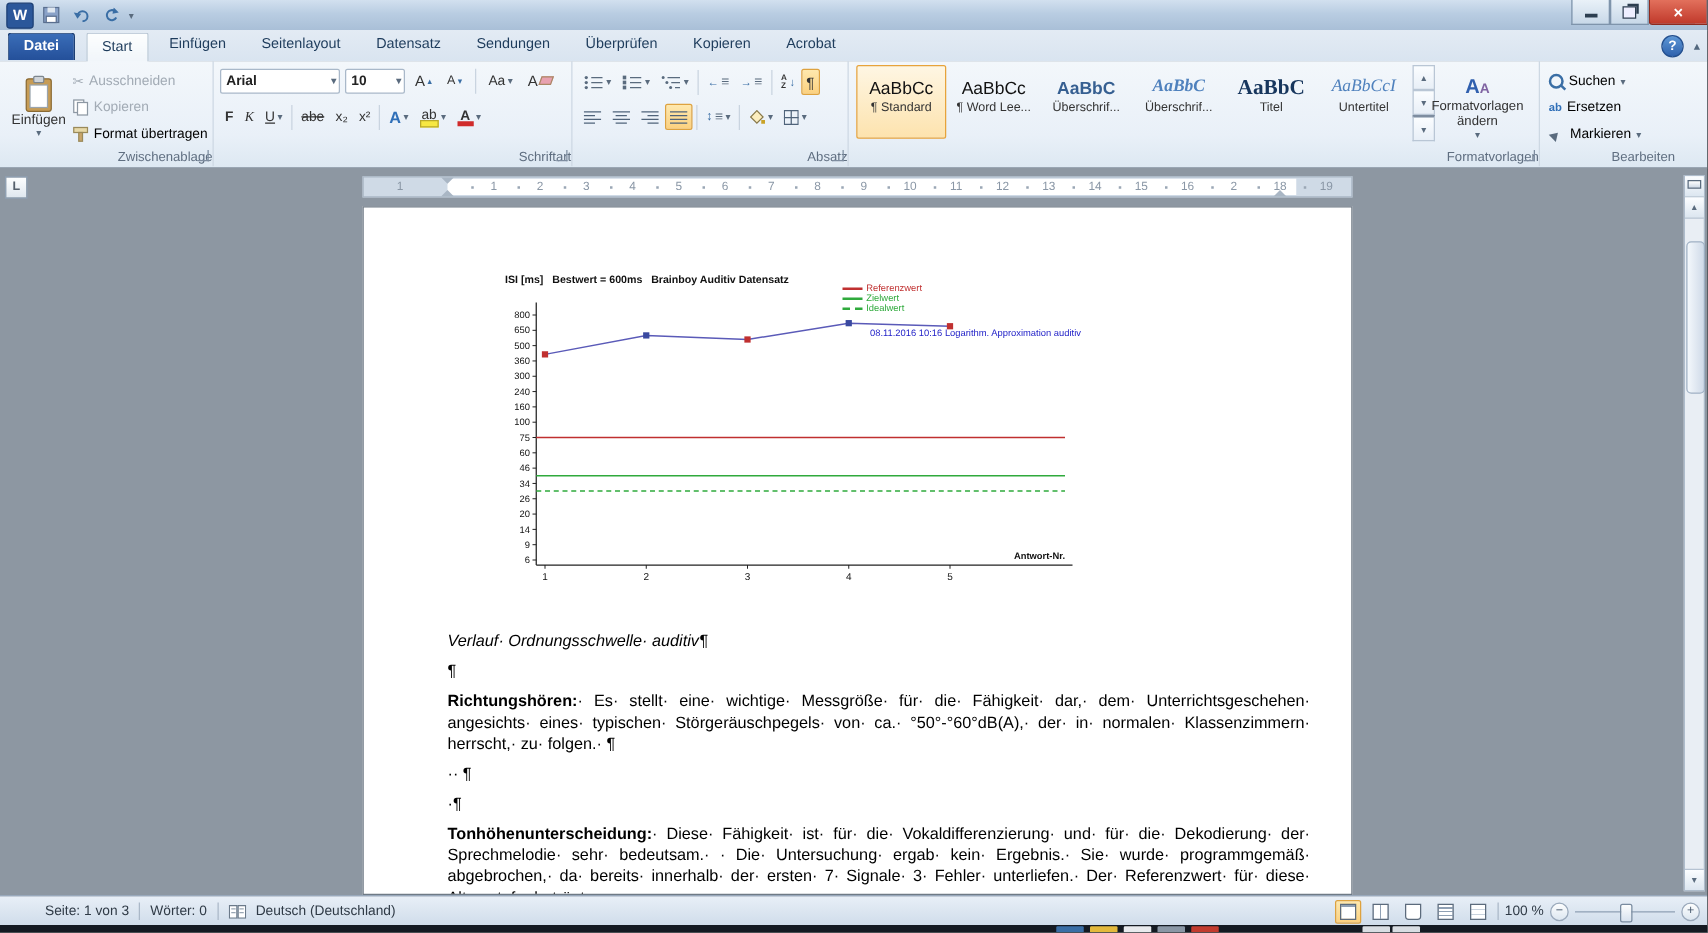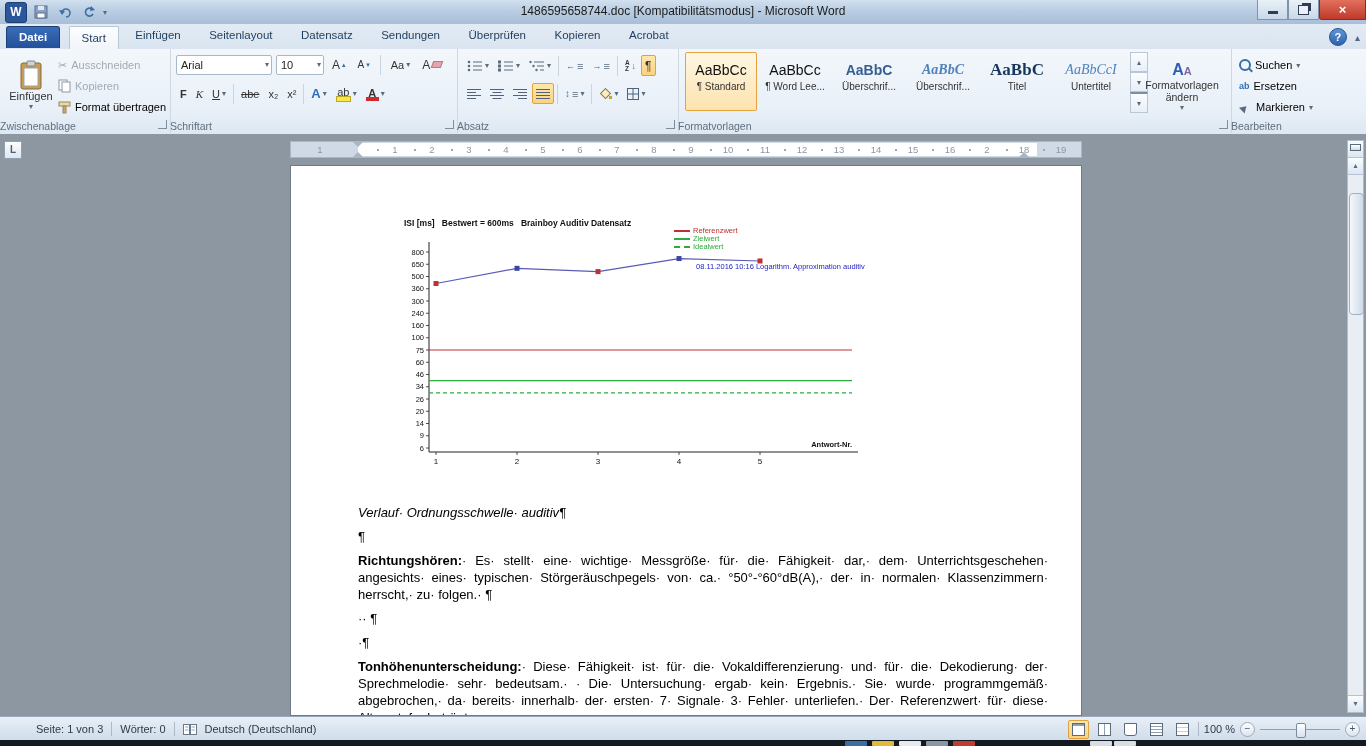--- a/index.html
+++ b/index.html
@@ -20,28 +20,28 @@
   #tabrow{position:absolute;left:0;top:24px;width:1366px;height:25px;background:linear-gradient(#e3ebf4,#d9e4f0);}
   .tab{display:inline-block;height:19px;line-height:19px;padding:2px 12px 0 12px;font-size:11.5px;color:#1e3c5c;vertical-align:top;}
   .tab.file{background:linear-gradient(#3a6db8,#24509a);color:#fff;font-weight:bold;border-radius:3px 3px 0 0;margin:2px 4px 0 6px;height:21px;padding-top:0;line-height:21px;border:1px solid #1d3f74;border-bottom:none;}
   .tab.active{background:linear-gradient(#fdfefe,#f0f5fa);border:1px solid #b9c6d3;border-bottom:none;border-radius:2px 2px 0 0;margin-top:2px;height:21px;}
   #tab-right{position:absolute;right:6px;top:4px;display:flex;gap:8px;align-items:center;}
   #help-circle{width:16px;height:16px;border-radius:50%;background:linear-gradient(#5d97d6,#2f62ad);color:#fff;font-size:11px;font-weight:bold;text-align:center;line-height:16px;border:1px solid #24508f;}
   #collapse-ribbon{color:#52677e;font-size:10px;}
   
   #ribbon{position:absolute;left:0;top:49px;width:1366px;height:85px;background:linear-gradient(#f3f7fb,#e9f0f8 70%,#dde8f2);border-bottom:1px solid #97a9bd;}
   .rgroup{position:absolute;top:0;height:84px;border-right:1px solid #cdd8e3;}
-  .glabel{position:absolute;bottom:1px;left:0;right:0;text-align:left;font-size:10.5px;color:#5f6e80;}
+  .glabel{position:absolute;bottom:1px;left:0;right:0;text-align:right;font-size:10.5px;color:#5f6e80;padding-left:39px;}
   .launcher{position:absolute;right:3px;bottom:4px;width:8px;height:8px;border-right:1px solid #7e8da0;border-bottom:1px solid #7e8da0;}
   .rbtn{display:inline-flex;align-items:center;gap:2px;height:19px;padding:0 3px;font-size:11px;color:#333;border:1px solid transparent;border-radius:2px;}
   .rbtn.on{background:linear-gradient(#fee8ae,#fcd17f);border-color:#dea23f;}
   .caret{font-size:8px;color:#5a6b7e;}
   .vsep{display:inline-block;width:1px;height:20px;background:#c9d4e0;margin:0 2px;vertical-align:middle;}
   .disabled{color:#a2abb5;}
-  .combo{display:inline-flex;align-items:center;justify-content:space-between;height:18px;border:1px solid #a9b8c9;background:#fff;font-size:11px;padding:0 2px 0 4px;border-radius:2px;color:#222;}
+  .combo{display:inline-flex;align-items:center;justify-content:space-between;height:18px;border:1px solid #a9b8c9;background:#fff;font-size:11px;padding:0 2px 0 4px;border-radius:2px;color:#222;font-weight:bold;}
   .frow{display:flex;align-items:center;padding-left:6px;}
   
   #grp-clipboard{left:0;width:170px;}
   #paste-btn{position:absolute;left:5px;top:3px;width:50px;height:64px;display:flex;flex-direction:column;align-items:center;justify-content:center;border:1px solid transparent;border-radius:2px;font-size:11px;color:#333;}
   .cliprow{position:absolute;left:58px;display:flex;align-items:center;gap:4px;font-size:11px;height:18px;}
   
   #grp-font{left:170px;width:287px;}
   .letterbtn{font-size:12px;}
   .bar-under{display:block;width:13px;height:4px;margin-top:-2px;}
   
@@ -132,21 +132,20 @@
           </svg>
       </span>
       <span class="qat-btn">
         <svg width="14" height="12">
             <path d="M10 3 a4 4 0 1 0 1 5" fill="none" stroke="#3a6ea5" stroke-width="1.6"></path>
             <path d="M9 0 L13 4 L8 5 Z" fill="#3a6ea5"></path>
           </svg>
       </span>
       <span class="caret">▾</span>
     </div>
-    <div id="win-title">1486595658744.doc [Kompatibilitätsmodus]  -  Microsoft Word</div>
     <div id="winbtns">
       <span class="wbtn min">
           <span class="minbar"></span>
         </span>
       <span class="wbtn max">
           <span class="restore-box"></span>
         </span>
       <span class="wbtn close">×</span>
     </div>
   </div>

